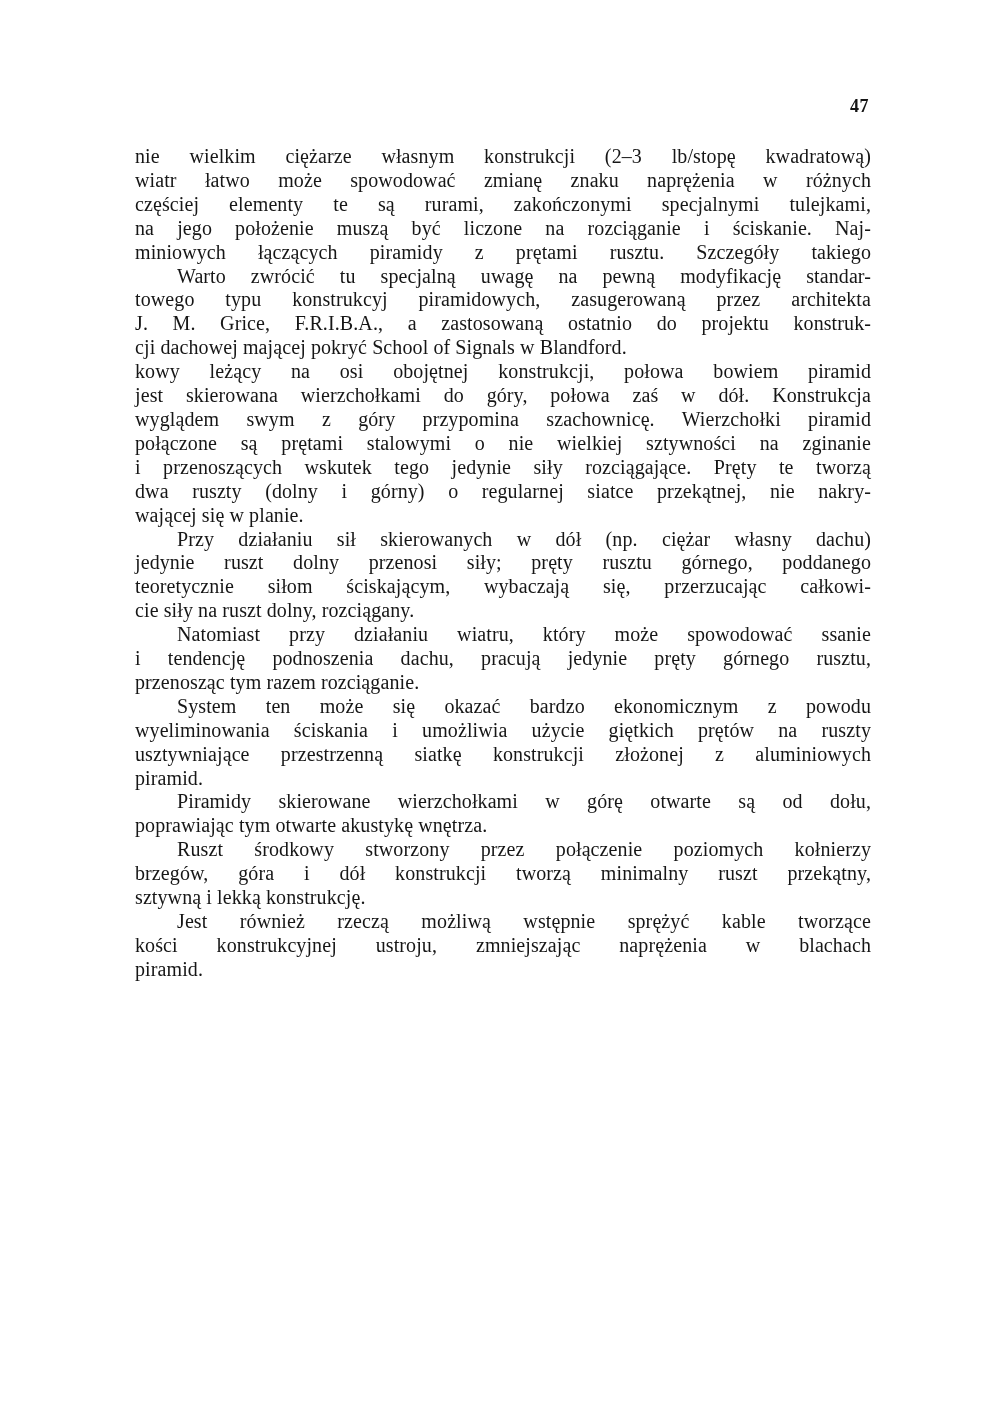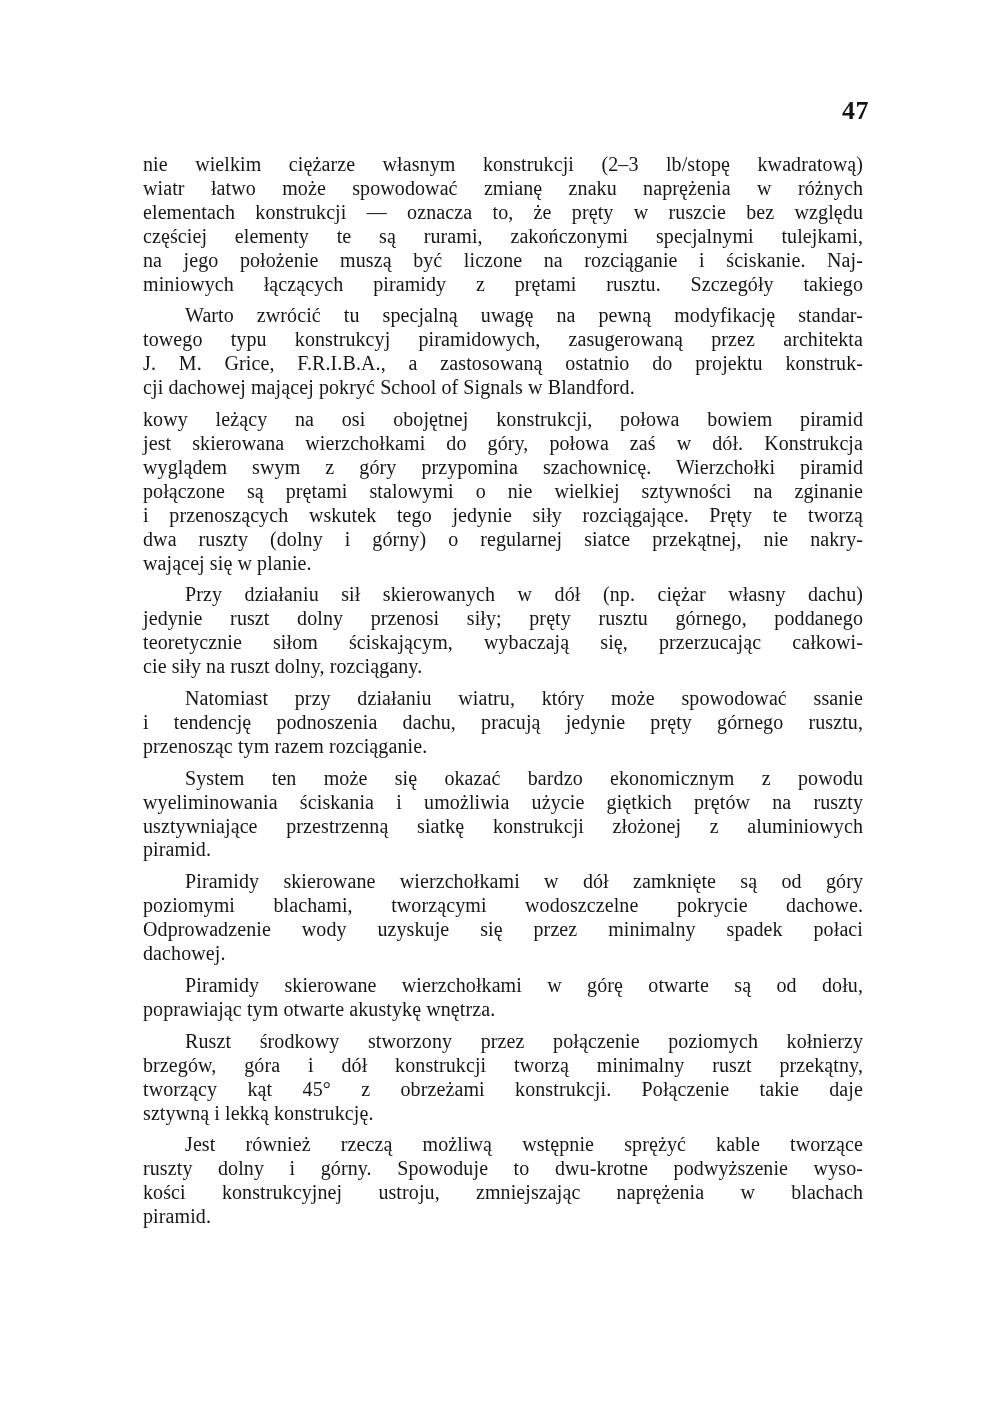--- a/index.html
+++ b/index.html
@@ -13,36 +13,36 @@
     height: 1420px;
     background: #ffffff;
     color: #161616;
     font-family: "Liberation Serif", "DejaVu Serif", serif;
     overflow: hidden;
   }
   .page-number {
     position: absolute;
     top: 96px;
     right: 131px;
-    font-size: 26px;
+    font-size: 18px;
     font-weight: 700;
     letter-spacing: 0.5px;
     color: #141414;
   }
   .text-block {
     position: absolute;
     left: 135px;
     top: 145px;
     width: 736px;
     font-size: 20px;
     line-height: 23.9px;
     letter-spacing: 0.1px;
   }
   .paragraph {
-    margin: 8px;
+    margin: 0;
     padding: 0;
   }
   .line {
     text-align: justify;
     text-align-last: justify;
     -moz-text-align-last: justify;
   }
   .line.last {
     text-align-last: left;
     -moz-text-align-last: left;
@@ -53,21 +53,20 @@
 </style>
 </head>
 <body>
 
 <div class="page">
   <div class="page-number">47</div>
   <div class="text-block">
       <div class="paragraph">
         <div class="line">nie wielkim ciężarze własnym konstrukcji (2–3 lb/stopę kwadratową)</div>
         <div class="line">wiatr łatwo może spowodować zmianę znaku naprężenia w różnych</div>
-        <div class="line">elementach konstrukcji — oznacza to, że pręty w ruszcie bez względu</div>
         <div class="line">częściej elementy te są rurami, zakończonymi specjalnymi tulejkami,</div>
         <div class="line">na jego położenie muszą być liczone na rozciąganie i ściskanie. Naj-</div>
         <div class="line">miniowych łączących piramidy z prętami rusztu. Szczegóły takiego</div>
       </div>
       <div class="paragraph">
         <div class="line indent">Warto zwrócić tu specjalną uwagę na pewną modyfikację standar-</div>
         <div class="line">towego typu konstrukcyj piramidowych, zasugerowaną przez architekta</div>
         <div class="line">J. M. Grice, F.R.I.B.A., a zastosowaną ostatnio do projektu konstruk-</div>
         <div class="line last">cji dachowej mającej pokryć School of Signals w Blandford.</div>
       </div>
@@ -91,35 +90,27 @@
         <div class="line">i tendencję podnoszenia dachu, pracują jedynie pręty górnego rusztu,</div>
         <div class="line last">przenosząc tym razem rozciąganie.</div>
       </div>
       <div class="paragraph">
         <div class="line indent">System ten może się okazać bardzo ekonomicznym z powodu</div>
         <div class="line">wyeliminowania ściskania i umożliwia użycie giętkich prętów na ruszty</div>
         <div class="line">usztywniające przestrzenną siatkę konstrukcji złożonej z aluminiowych</div>
         <div class="line last">piramid.</div>
       </div>
       <div class="paragraph">
-        <div class="line indent">Piramidy skierowane wierzchołkami w dół zamknięte są od góry</div>
-        <div class="line">poziomymi blachami, tworzącymi wodoszczelne pokrycie dachowe.</div>
-        <div class="line">Odprowadzenie wody uzyskuje się przez minimalny spadek połaci</div>
-        <div class="line last">dachowej.</div>
-      </div>
-      <div class="paragraph">
         <div class="line indent">Piramidy skierowane wierzchołkami w górę otwarte są od dołu,</div>
         <div class="line last">poprawiając tym otwarte akustykę wnętrza.</div>
       </div>
       <div class="paragraph">
         <div class="line indent">Ruszt środkowy stworzony przez połączenie poziomych kołnierzy</div>
         <div class="line">brzegów, góra i dół konstrukcji tworzą minimalny ruszt przekątny,</div>
-        <div class="line">tworzący kąt 45° z obrzeżami konstrukcji. Połączenie takie daje</div>
         <div class="line last">sztywną i lekką konstrukcję.</div>
       </div>
       <div class="paragraph">
         <div class="line indent">Jest również rzeczą możliwą wstępnie sprężyć kable tworzące</div>
-        <div class="line">ruszty dolny i górny. Spowoduje to dwu-krotne podwyższenie wyso-</div>
         <div class="line">kości konstrukcyjnej ustroju, zmniejszając naprężenia w blachach</div>
         <div class="line last">piramid.</div>
       </div>
     </div>
 </div>
 
 </body></html>

